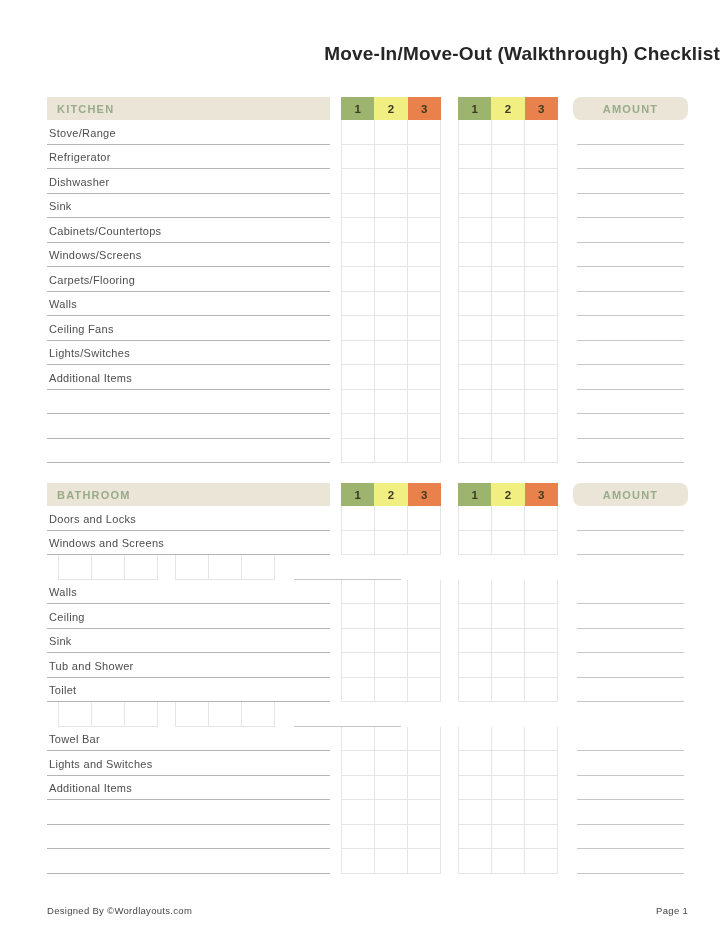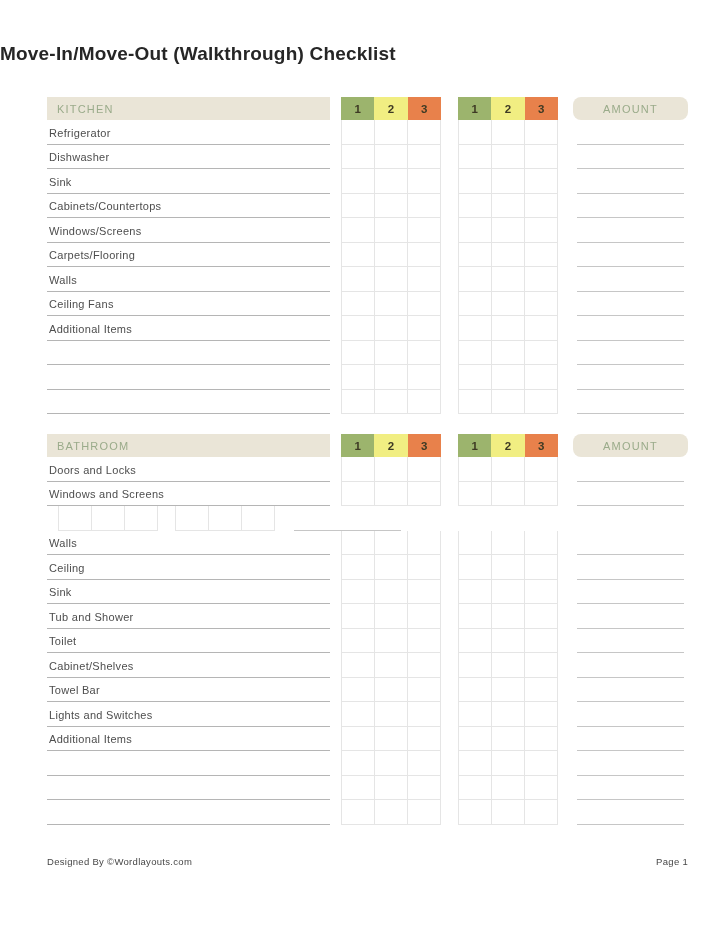--- a/index.html
+++ b/index.html
@@ -14,21 +14,21 @@
     width: 720px;
     height: 931px;
     background: var(--page-bg, #ffffff);
     font-family: "Liberation Sans", sans-serif;
     padding: 42px 32px 0 47px;
     overflow: hidden;
   }
 
   .title {
     margin: 0 -32px 31px -47px;
-    text-align: left;
+    text-align: right;
     font-size: 19px;
     font-weight: bold;
     letter-spacing: 0.2px;
     color: var(--title-text, #262626);
     line-height: 24px;
   }
 
   .section + .section { margin-top: 20px; }
 
   .row {
@@ -42,21 +42,21 @@
   .col-grid { width: 100px; display: flex; }
   .col-amount { width: 115px; border-radius: 8px; }
   .gap.g1 { width: 11px; }
   .gap.g2 { width: 17px; }
   .gap.g3 { width: 15px; }
 
   .header-block {
     background: var(--header-bg, #eae5d7);
     color: var(--header-text, #9aab8a);
     font-size: 11px;
-    font-weight: normal;
+    font-weight: bold;
     letter-spacing: 1.2px;
     display: flex;
     align-items: center;
   }
   .section-title-block { padding-left: 10px; }
   .amount-header { justify-content: center; }
 
   .rating-head-cell {
     flex: 1;
     display: flex;
@@ -127,20 +127,39 @@
             <div class="rating-head-cell" style="background: rgb(241, 238, 130);">2</div>
             <div class="rating-head-cell" style="background: rgb(232, 129, 75);">3</div>
           </div>
       <div class="gap g3"></div>
       <div class="col-amount header-block amount-header">
         <span>AMOUNT</span>
       </div>
     </div>
     <div>
           <div class="row body-row">
+            <div class="col-item item-cell">Stove/Range</div>
+            <div class="gap g1"></div>
+            <div class="col-grid grid-body">
+              <div class="grid-cell"></div>
+              <div class="grid-cell"></div>
+              <div class="grid-cell"></div>
+            </div>
+            <div class="gap g2"></div>
+            <div class="col-grid grid-body">
+              <div class="grid-cell"></div>
+              <div class="grid-cell"></div>
+              <div class="grid-cell"></div>
+            </div>
+            <div class="gap g3"></div>
+            <div class="col-amount amount-cell">
+              <div class="amount-line"></div>
+            </div>
+          </div>
+          <div class="row body-row">
             <div class="col-item item-cell">Refrigerator</div>
             <div class="gap g1"></div>
             <div class="col-grid grid-body">
               <div class="grid-cell"></div>
               <div class="grid-cell"></div>
               <div class="grid-cell"></div>
             </div>
             <div class="gap g2"></div>
             <div class="col-grid grid-body">
               <div class="grid-cell"></div>
@@ -261,20 +280,39 @@
               <div class="grid-cell"></div>
               <div class="grid-cell"></div>
             </div>
             <div class="gap g3"></div>
             <div class="col-amount amount-cell">
               <div class="amount-line"></div>
             </div>
           </div>
           <div class="row body-row">
             <div class="col-item item-cell">Ceiling Fans</div>
+            <div class="gap g1"></div>
+            <div class="col-grid grid-body">
+              <div class="grid-cell"></div>
+              <div class="grid-cell"></div>
+              <div class="grid-cell"></div>
+            </div>
+            <div class="gap g2"></div>
+            <div class="col-grid grid-body">
+              <div class="grid-cell"></div>
+              <div class="grid-cell"></div>
+              <div class="grid-cell"></div>
+            </div>
+            <div class="gap g3"></div>
+            <div class="col-amount amount-cell">
+              <div class="amount-line"></div>
+            </div>
+          </div>
+          <div class="row body-row">
+            <div class="col-item item-cell">Lights/Switches</div>
             <div class="gap g1"></div>
             <div class="col-grid grid-body">
               <div class="grid-cell"></div>
               <div class="grid-cell"></div>
               <div class="grid-cell"></div>
             </div>
             <div class="gap g2"></div>
             <div class="col-grid grid-body">
               <div class="grid-cell"></div>
               <div class="grid-cell"></div>
@@ -532,21 +570,20 @@
               <div class="grid-cell"></div>
               <div class="grid-cell"></div>
               <div class="grid-cell"></div>
             </div>
             <div class="gap g3"></div>
             <div class="col-amount amount-cell">
               <div class="amount-line"></div>
             </div>
           </div>
           <div class="row body-row">
-            <div class="col-item item-cell">Cabinet/Shelves</div>
             <div class="gap g1"></div>
             <div class="col-grid grid-body">
               <div class="grid-cell"></div>
               <div class="grid-cell"></div>
               <div class="grid-cell"></div>
             </div>
             <div class="gap g2"></div>
             <div class="col-grid grid-body">
               <div class="grid-cell"></div>
               <div class="grid-cell"></div>

